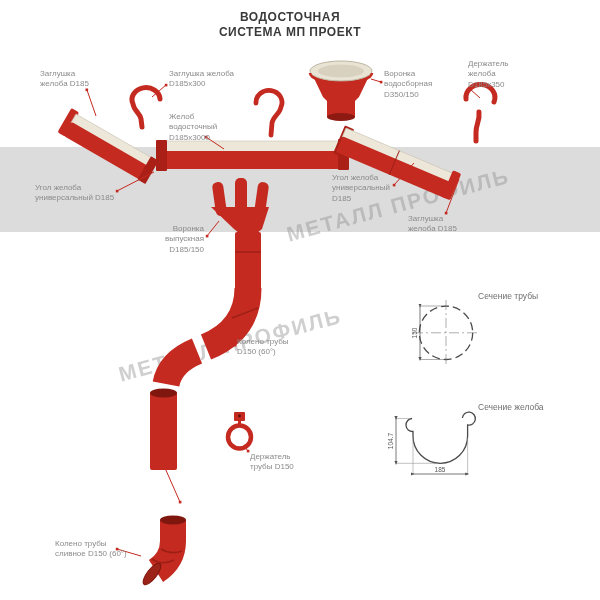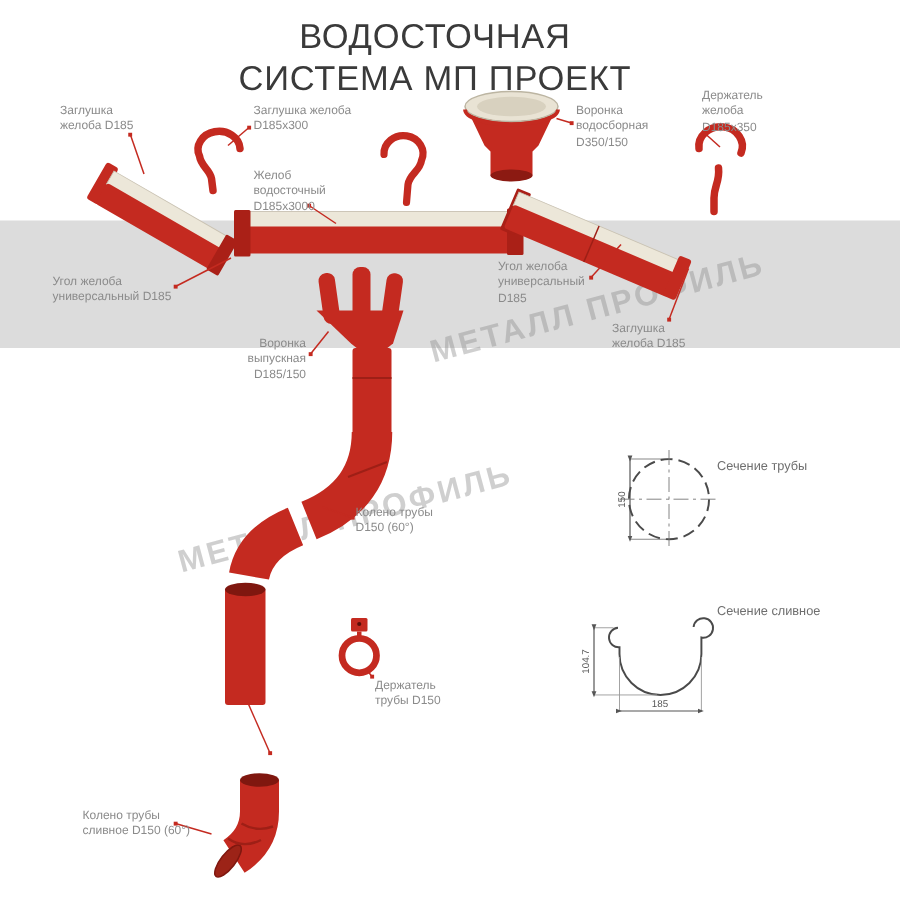--- a/index.html
+++ b/index.html
@@ -1,21 +1,21 @@
 <!DOCTYPE html>
 <html><head>
 <meta charset="utf-8">
 <style>
   html,body{margin:0;padding:0;background:#fff;}
   .canvas{position:relative;width:600px;height:600px;background:#fff;overflow:hidden;
           font-family:"Liberation Sans","DejaVu Sans",sans-serif;}
   .band{position:absolute;left:0;top:147px;width:600px;height:85px;background:#dcdcdc;}
   svg.draw{position:absolute;left:0;top:0;width:600px;height:600px;}
   .title{position:absolute;left:140px;top:10px;width:300px;text-align:center;color:#3a3a3a;}
-  .title div{font-size:23px;font-weight:normal;letter-spacing:.5px;line-height:1.22;}
+  .title div{font-size:12px;font-weight:bold;letter-spacing:.5px;line-height:1.22;}
   .lbl{position:absolute;font-size:8px;color:#8b8b8b;line-height:1.3;white-space:pre-line;}
   .lbl.right{text-align:right;}
   .sect-title{position:absolute;font-size:8.5px;color:#6e6e6e;}
   .wm{font-size:21px;font-weight:bold;fill:#8f8f8f;opacity:.42;letter-spacing:2px;}
   .dim{fill:#555;font-size:6.5px;}
 </style>
 </head>
 <body>
 
 <div class="canvas">
@@ -180,16 +180,16 @@
   <div class="lbl right" style="left:128px;top:224px;width:76px;">Воронка
 выпускная
 D185/150</div>
   <div class="lbl" style="left:237px;top:337px;">Колено трубы
 D150 (60°)</div>
   <div class="lbl" style="left:250px;top:452px;">Держатель
 трубы D150</div>
   <div class="lbl" style="left:55px;top:539px;">Колено трубы
 сливное D150 (60°)</div>
 
-  <div class="sect-title" style="left:478px;top:291px;margin-top:14px;">Сечение трубы</div>
-  <div class="sect-title" style="left:478px;top:402px;">Сечение сливное</div>
+  <div class="sect-title" style="left:478px;top:291px;">Сечение трубы</div>
+  <div class="sect-title" style="left:478px;top:402px;">Сечение желоба</div>
 
 </div>
 
 </body></html>

